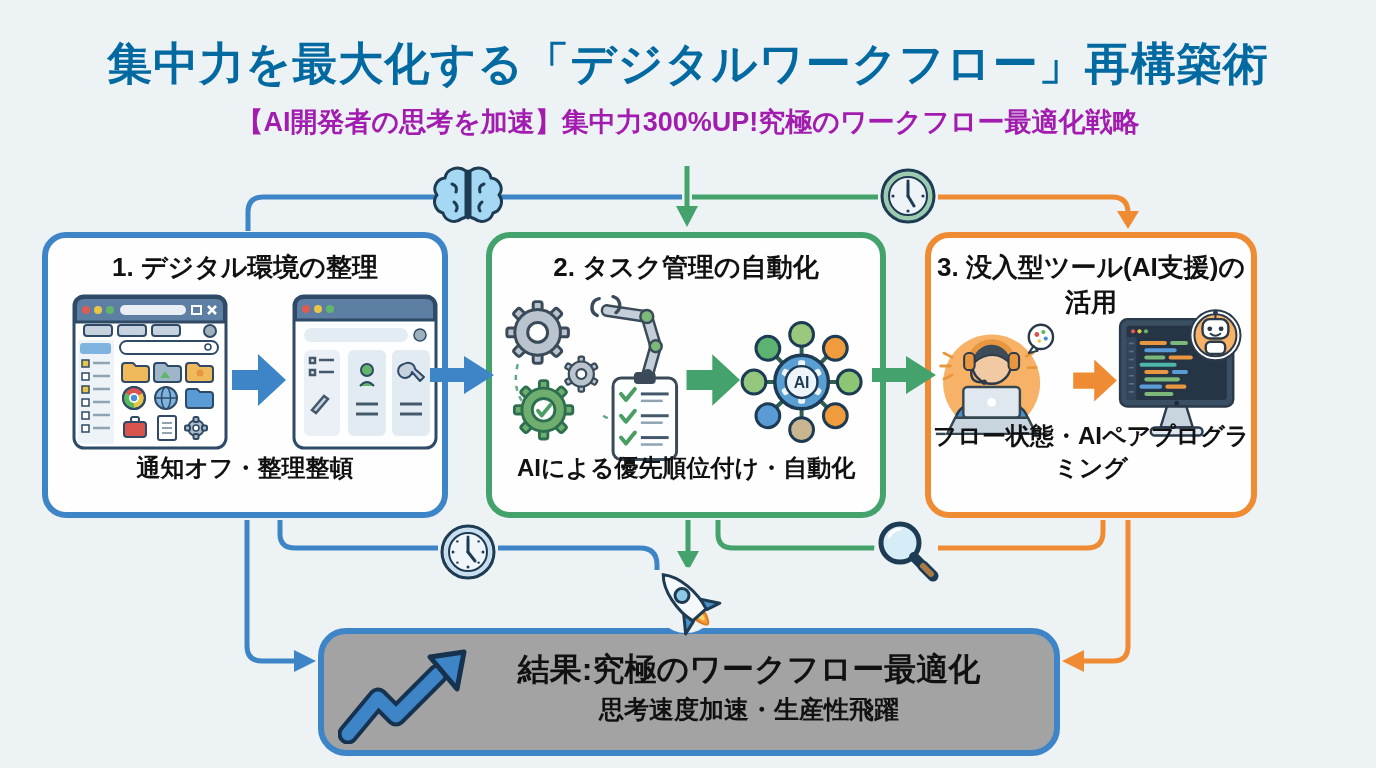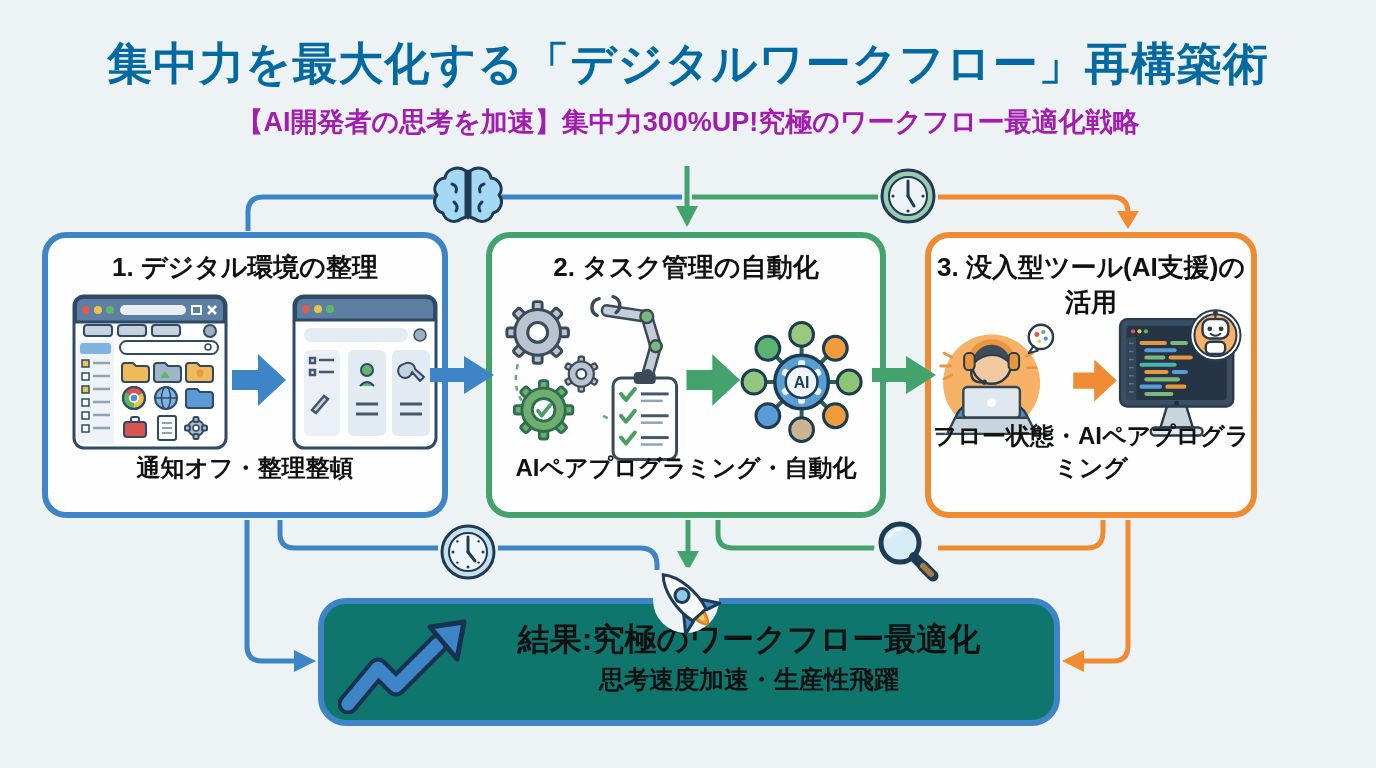--- a/index.html
+++ b/index.html
@@ -11,21 +11,21 @@
               font-size:27px;font-weight:700;color:#a21caf;}
   .step-box{position:absolute;top:232px;height:286px;background:#fefefe;border-radius:24px;box-sizing:border-box;z-index:2;}
   .box1{left:42px;width:406px;border:6px solid #3d85c6;}
   .box2{left:486px;width:400px;border:6px solid #44a36c;}
   .box3{left:925px;width:332px;border:6px solid #ef8c33;}
   .box-title{position:absolute;top:12px;left:0;right:0;text-align:center;margin:0;
              font-size:26px;font-weight:800;color:#111;}
   .box-caption{position:absolute;bottom:28px;left:0;right:0;text-align:center;margin:0;
              font-size:24px;font-weight:800;color:#111;}
   .box-art{position:absolute;top:50px;left:0;width:100%;height:190px;}
-  .result-box{position:absolute;left:318px;top:598px;width:742px;height:128px;background:#0f766e;
+  .result-box{position:absolute;left:318px;top:628px;width:742px;height:128px;background:#a3a3a3;
               border:6px solid #3d85c6;border-radius:28px;box-sizing:border-box;z-index:2;}
   .result-art{position:absolute;left:14px;top:14px;width:130px;height:96px;}
   .result-text{position:absolute;left:128px;right:8px;top:14px;text-align:center;}
   .result-title{margin:0;font-size:32px;font-weight:800;color:#111;}
   .result-subtitle{margin:1px 0 0;font-size:25px;font-weight:700;color:#111;}
   .connectors{position:absolute;left:0;top:0;width:1376px;height:768px;z-index:3;pointer-events:none;}
 </style>
 </head>
 <body>
 
@@ -257,21 +257,21 @@
           <rect x="-3.5" y="-22" width="7" height="8" rx="2" transform="rotate(60)"></rect>
           <rect x="-3.5" y="-22" width="7" height="8" rx="2" transform="rotate(120)"></rect>
           <rect x="-3.5" y="-22" width="7" height="8" rx="2" transform="rotate(180)"></rect>
           <rect x="-3.5" y="-22" width="7" height="8" rx="2" transform="rotate(240)"></rect>
           <rect x="-3.5" y="-22" width="7" height="8" rx="2" transform="rotate(300)"></rect>
         </g>
         <circle r="16" fill="#eef5fa" stroke="#1d3b53" stroke-width="2.5"></circle>
         <text y="6" text-anchor="middle" font-size="16" font-weight="bold" fill="#1d3b53">AI</text>
       </g>
     </svg>
-    <p class="box-caption">AIペアプログラミング・自動化</p>
+    <p class="box-caption">AIによる優先順位付け・自動化</p>
   </section>
 
   <section class="step-box box3">
     <h2 class="box-title">3. 没入型ツール(AI支援)の活用</h2>
     <svg class="box-art" viewBox="0 0 396 190">
 
       <g>
         <circle cx="75" cy="95" r="60" fill="#f7b267"></circle>
         <path d="M30,140 C36,106 114,106 120,140 L120,150 L30,150 Z" fill="#4a90c9" stroke="#2b3a4a" stroke-width="3"></path>
         <circle cx="75" cy="72" r="24" fill="#f1c9a2" stroke="#2b3a4a" stroke-width="3"></circle>

